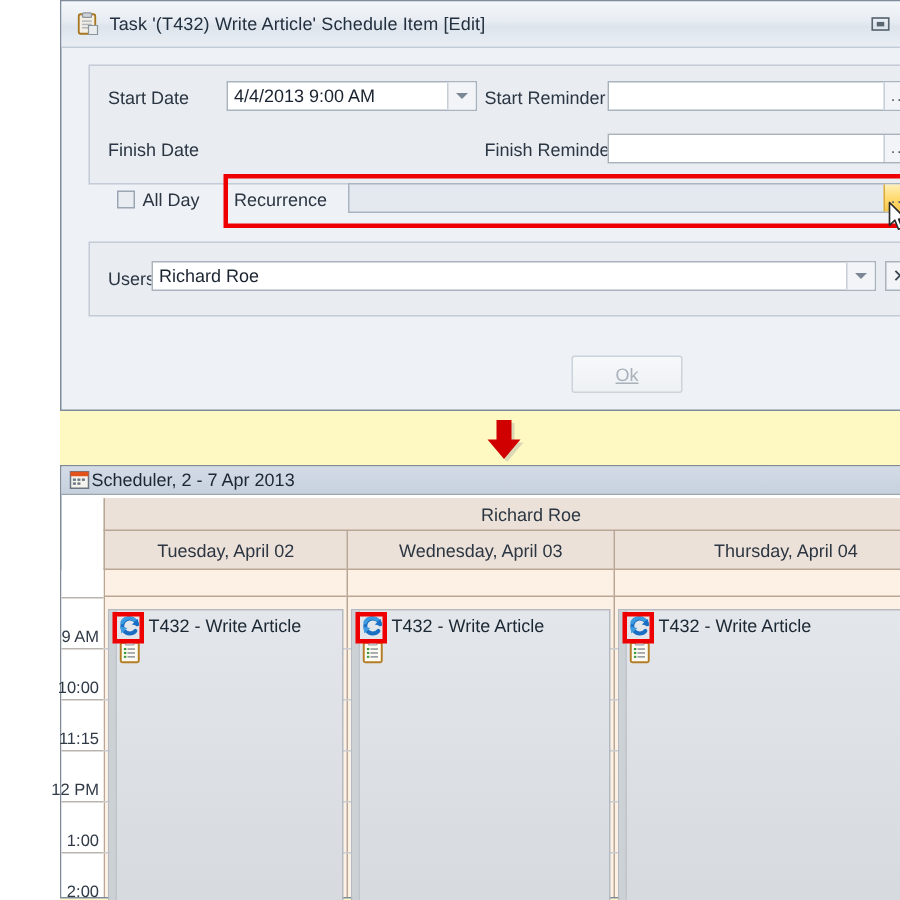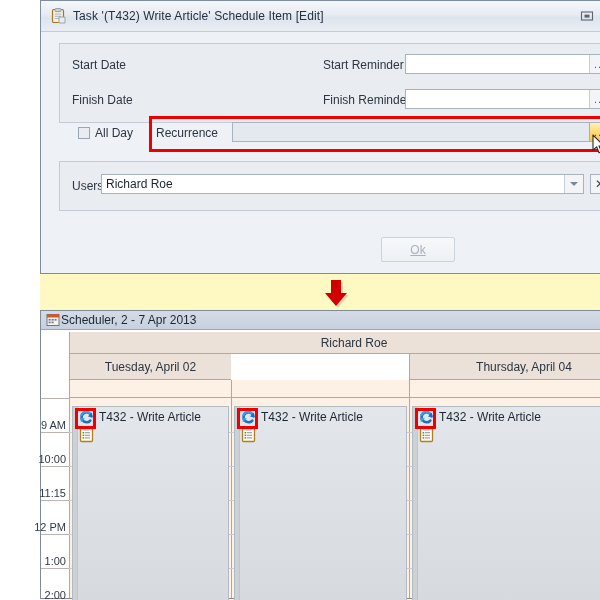--- a/index.html
+++ b/index.html
@@ -184,20 +184,26 @@
             <path d="M2 2.6 L11.6 11.4 M11.6 2.6 L2 11.4" stroke="#4d5866" stroke-width="1.6" fill="none"></path>
             <path d="M2 2.6 L5 2.6 M9 2.6 L11.6 2.6 M2 11.4 L5 11.4 M9 11.4 L11.6 11.4" stroke="#4d5866" stroke-width="1.6"></path>
           </svg>
         </div>
       </div>
     </div>
 
     <div class="group"></div>
 
     <div class="lbl" style="left:31px; top:57px;">Start Date</div>
+    <div class="txtbox" style="left:110px; top:53px; width:167px; height:20px;">
+      <span class="val">4/4/2013 9:00 AM</span>
+      <span class="combo-btn">
+          <i class="caret"></i>
+        </span>
+    </div>
 
     <div class="lbl" style="left:282px; top:57px;">Start Reminder</div>
     <div class="txtbox" style="left:364px; top:53px; width:206px; height:20px;">
       <span class="val"></span>
       <span class="ell-btn">...</span>
     </div>
 
     <div class="lbl" style="left:31px; top:92px;">Finish Date</div>
 
     <div class="lbl" style="left:282px; top:92px;">Finish Reminder</div>
@@ -262,20 +268,21 @@
         </svg>
       </div>
       <div class="st-text">Scheduler, 2 - 7 Apr 2013</div>
     </div>
 
     <div class="grid">
 
       <div class="hdr-res">Richard Roe</div>
 
       <div class="hdr-day" style="left:28px; width:162px;">Tuesday, April 02</div>
+      <div class="hdr-day" style="left:190px; width:178px;">Wednesday, April 03</div>
       <div class="hdr-day" style="left:368px; width:229px;">Thursday, April 04</div>
 
       <div class="allday" style="left:28px; width:162px;"></div>
       <div class="allday" style="left:190px; width:178px;"></div>
       <div class="allday" style="left:368px; width:229px;"></div>
 
       <div class="daycol" style="left:28px; width:162px;"></div>
       <div class="daycol" style="left:190px; width:178px;"></div>
       <div class="daycol" style="left:368px; width:229px;"></div>
 

